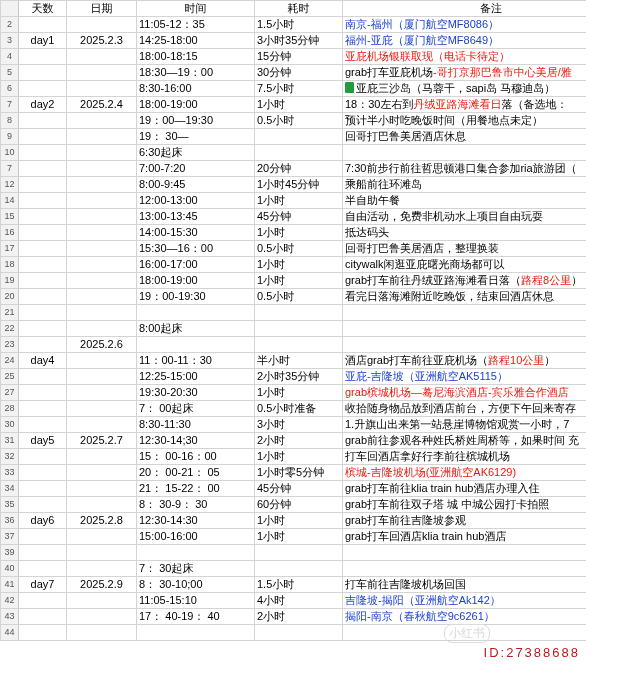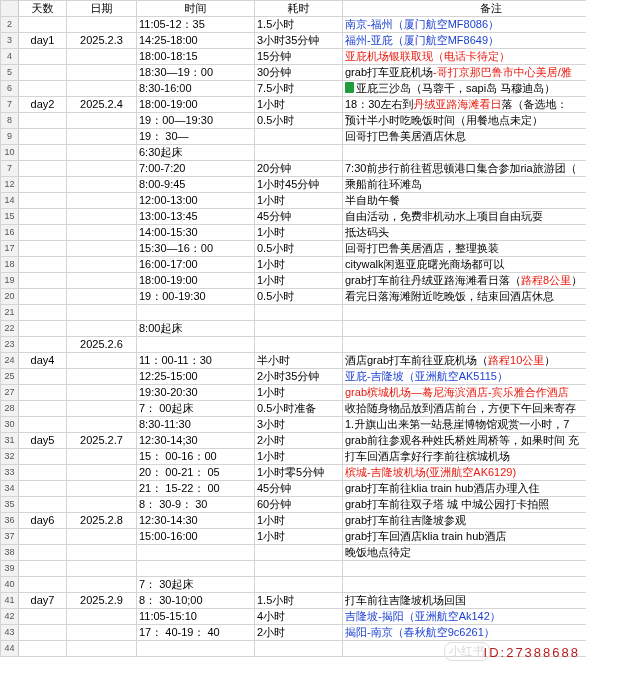--- a/index.html
+++ b/index.html
@@ -68,21 +68,21 @@
     right:6px;
     bottom:30px;
     font-size:13px;
     color:#b91c1c;
     letter-spacing:2px;
     pointer-events:none;
   }
   .wm2{
     position:absolute;
     right:96px;
-    bottom:29px;
+    bottom:47px;
     font-size:12px;
     color:#d8d8d8;
     border:1px solid #ddd;
     border-radius:8px;
     padding:0 4px;
     pointer-events:none;
   }
 </style>
 </head>
 <body>
@@ -364,28 +364,20 @@
         </tr>
         <tr>
           <td class="rownum">37</td>
           <td class="daycell"></td>
           <td class="datecell"></td>
           <td>15:00-16:00</td>
           <td>1小时</td>
           <td><span class="black">grab打车回酒店klia train hub酒店</span></td>
         </tr>
         <tr>
-          <td class="rownum">38</td>
-          <td class="daycell"></td>
-          <td class="datecell"></td>
-          <td></td>
-          <td></td>
-          <td><span class="black">晚饭地点待定</span></td>
-        </tr>
-        <tr>
           <td class="rownum">39</td>
           <td class="daycell"></td>
           <td class="datecell"></td>
           <td></td>
           <td></td>
           <td><span class="black"></span></td>
         </tr>
         <tr>
           <td class="rownum">40</td>
           <td class="daycell"></td>

